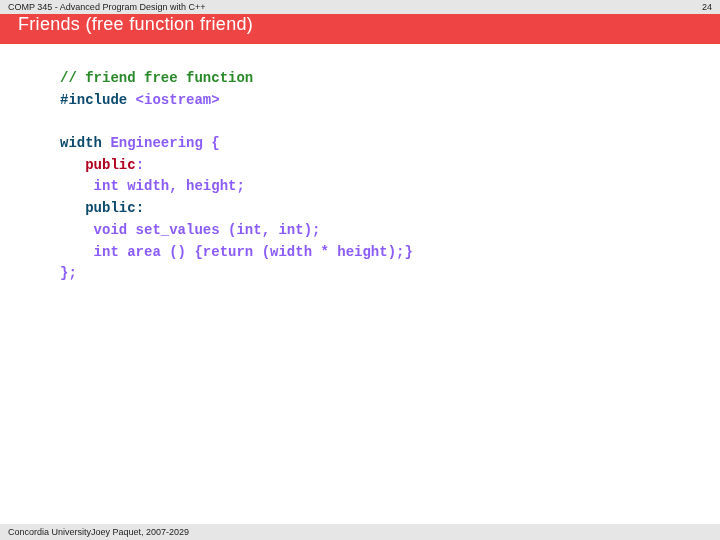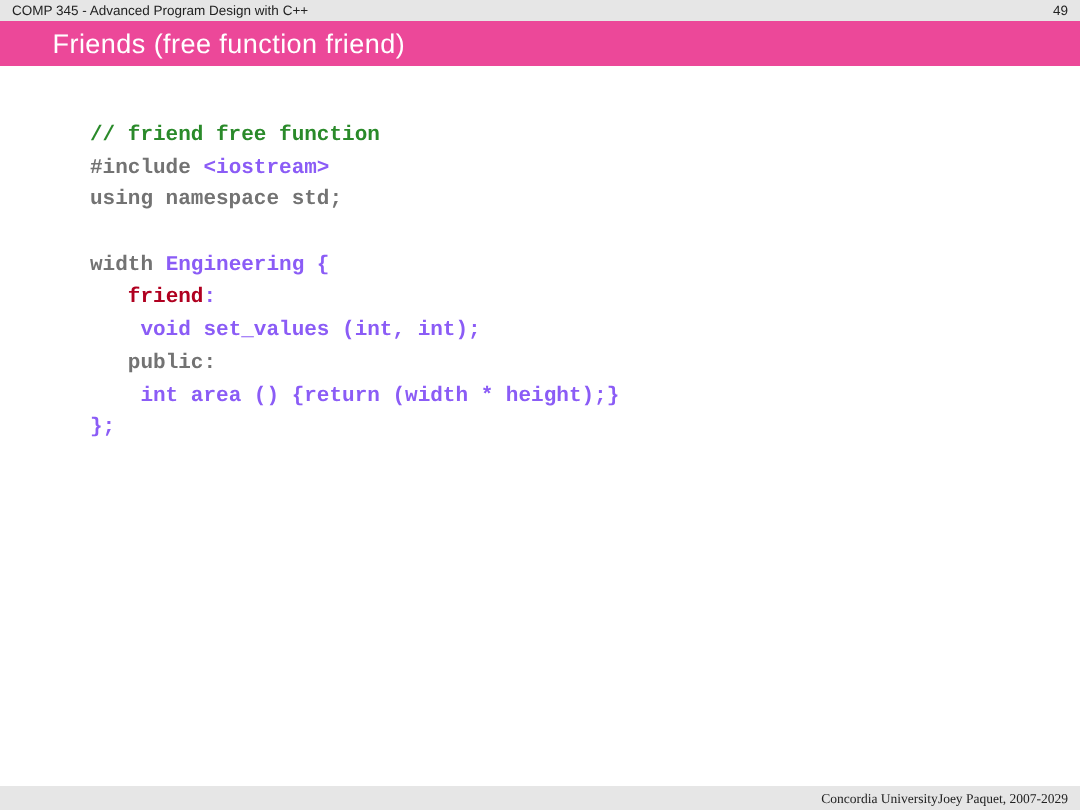--- a/index.html
+++ b/index.html
@@ -18,84 +18,83 @@
     display: flex;
     justify-content: space-between;
     align-items: center;
     padding: 0 8px;
     font-size: 9px;
     color: #222;
   }
   .titlebar {
     width: 100%;
     height: 30px;
-    background: #ec4899;
+    background: #ef4444;
     color: #fff;
     display: flex;
-    align-items: center;
-    padding-left: 35px;
+    align-items: flex-start;
+    padding-left: 18px;
     font-size: 18px;
     font-weight: 300;
     letter-spacing: 0.3px;
   }
   .content {
-    padding: 36px 0 0 60px;
+    padding: 24px 0 0 60px;
     font-family: "Courier New", monospace;
     font-size: 14px;
     line-height: 1.55;
     color: #0a1a80;
     font-weight: bold;
   }
   .code-line { white-space: pre; }
   .comment { color: #2a8a2a; }
-  .kw-blue { color: #737373; }
+  .kw-blue { color: #0c4a6e; }
   .kw-red { color: #b00020; }
   .normal { color: #8b5cf6; }
   .bottombar {
     position: absolute;
     bottom: 0;
     left: 0;
     width: 100%;
     height: 16px;
     background: #e6e6e6;
     display: flex;
-    justify-content: flex-end;
+    justify-content: flex-start;
     align-items: center;
     padding: 0 8px;
     font-size: 9px;
     color: #222;
-    font-family: Liberation Serif, serif;
   }
   .bottombar .center {
     position: absolute;
     left: 50%;
     transform: translateX(-50%);
   }
 </style>
 </head>
 <body>
 
 <div class="topbar">
   <span>COMP 345 - Advanced Program Design with C++</span>
-  <span>49</span>
+  <span>24</span>
 </div>
 
 <div class="titlebar">
   <span>Friends (free function friend)</span>
 </div>
 
 <div class="content">
   <div class="code-line"><span class="comment">// friend free function</span></div>
   <div class="code-line"><span class="kw-blue">#include</span><span class="normal"> &lt;iostream&gt;</span></div>
-  <div class="code-line"><span class="kw-blue">using namespace std;</span></div>
   <div class="code-line">&nbsp;</div>
   <div class="code-line"><span class="kw-blue">width</span><span class="normal"> Engineering {</span></div>
-  <div class="code-line"><span>   </span><span class="kw-red">friend</span><span class="normal">:</span></div>
+  <div class="code-line"><span>   </span><span class="kw-red">public</span><span class="normal">:</span></div>
+  <div class="code-line"><span>    </span><span class="normal">int width, height;</span></div>
+  <div class="code-line"><span>   </span><span class="kw-blue">public:</span></div>
   <div class="code-line"><span>    </span><span class="normal">void set_values (int, int);</span></div>
-  <div class="code-line"><span>   </span><span class="kw-blue">public:</span></div>
   <div class="code-line"><span>    </span><span class="normal">int area () {return (width * height);}</span></div>
   <div class="code-line"><span class="normal">};</span></div>
 </div>
 
 <div class="bottombar">
   <span>Concordia University</span>
   <span>Joey Paquet, 2007-2029</span>
 </div>
 
 </body></html>

